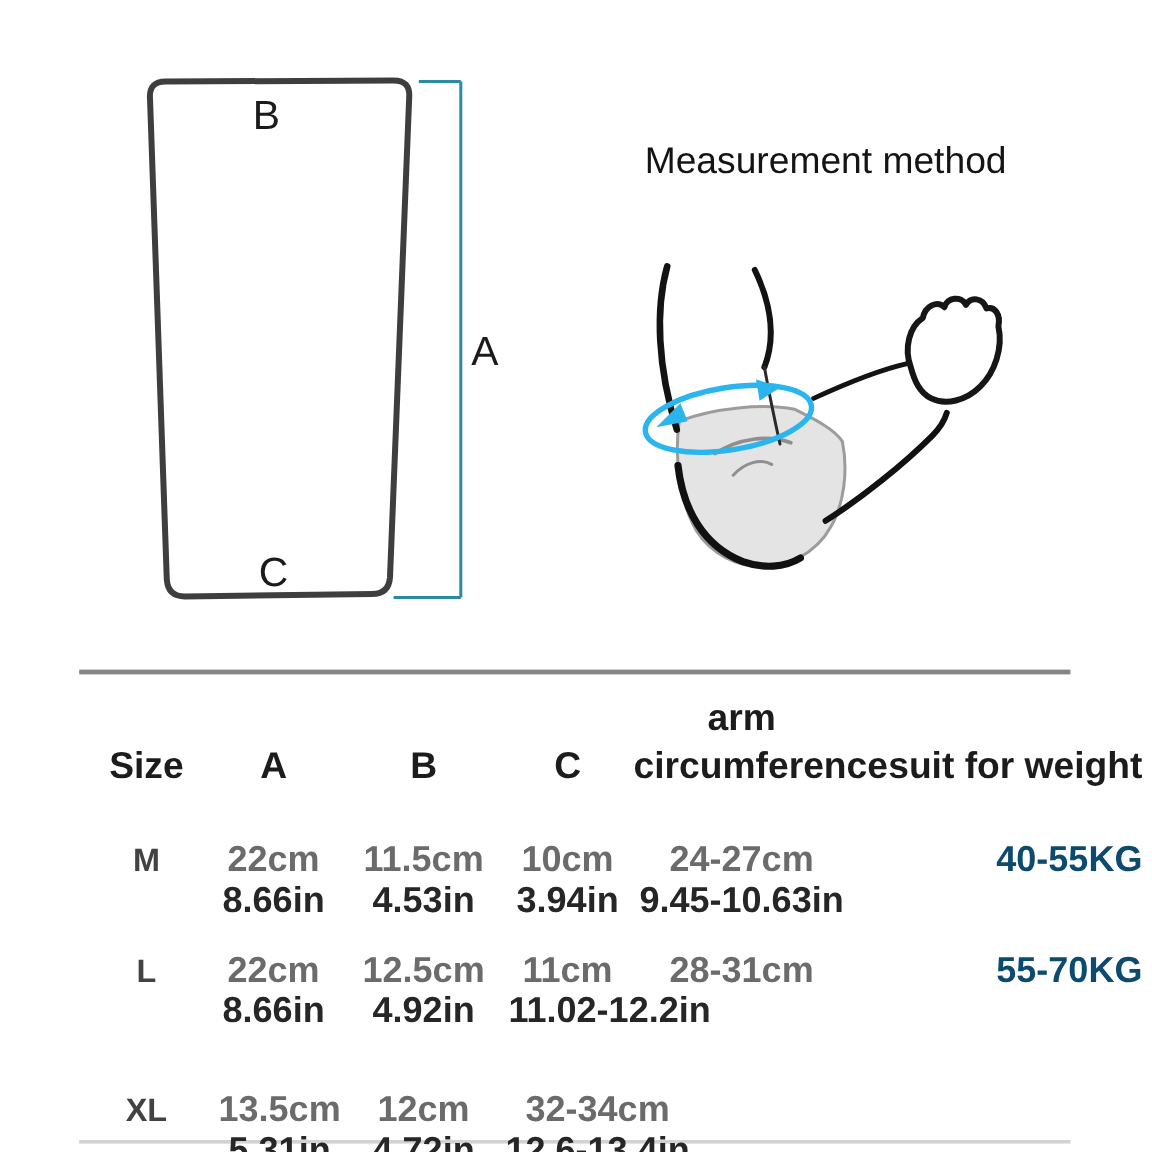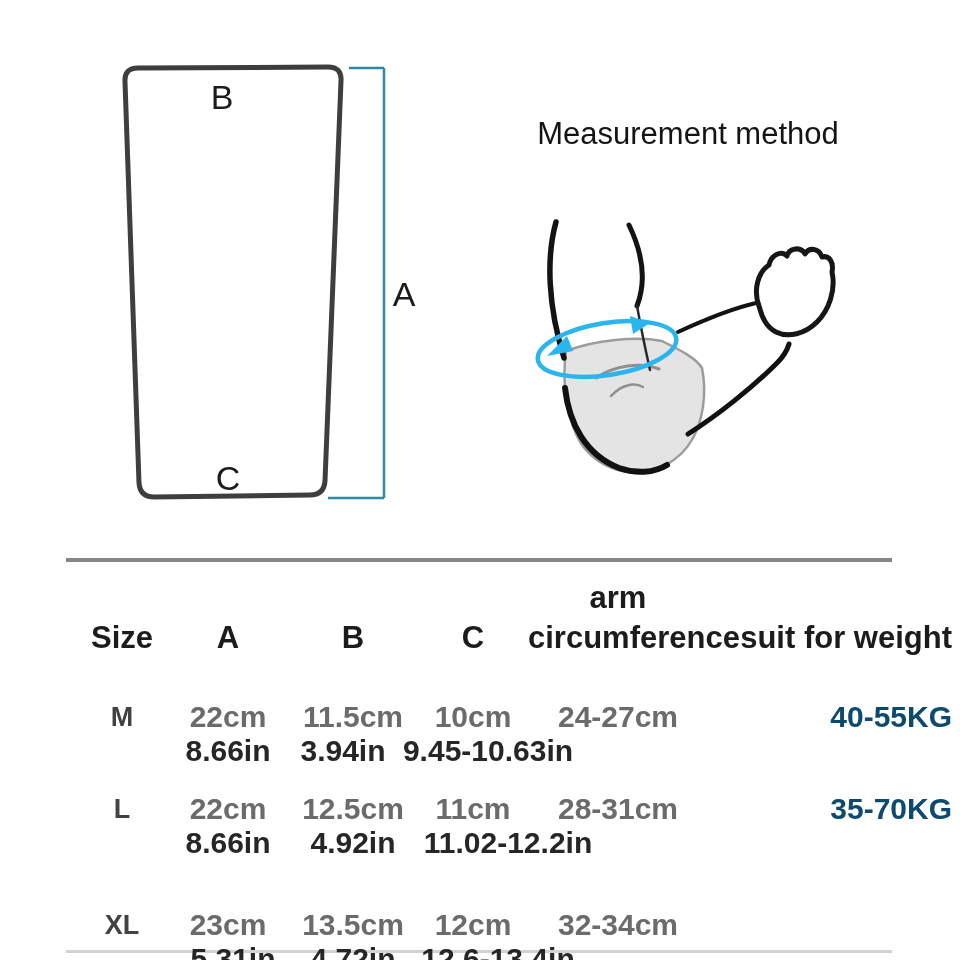--- a/index.html
+++ b/index.html
@@ -95,48 +95,48 @@
       <div class="cell c-size szlabel">M</div>
       <div class="cell c-a cm">22cm</div>
       <div class="cell c-b cm">11.5cm</div>
       <div class="cell c-c cm">10cm</div>
       <div class="cell c-arm cm">24-27cm</div>
       <div class="cell c-wt kg">40-55KG</div>
     </div>
     <div class="line">
       <div class="cell c-size"></div>
       <div class="cell c-a in">8.66in</div>
+      <div class="cell c-b in">4.53in</div>
       <div class="cell c-c in">3.94in</div>
       <div class="cell c-arm in">9.45-10.63in</div>
       <div class="cell c-wt"></div>
     </div>
   </div>
 
   <div class="trow" style="top:792px">
     <div class="line">
       <div class="cell c-size szlabel">L</div>
       <div class="cell c-a cm">22cm</div>
       <div class="cell c-b cm">12.5cm</div>
       <div class="cell c-c cm">11cm</div>
       <div class="cell c-arm cm">28-31cm</div>
-      <div class="cell c-wt kg">35-70KG</div>
+      <div class="cell c-wt kg">55-70KG</div>
     </div>
     <div class="line">
       <div class="cell c-size"></div>
       <div class="cell c-a in">8.66in</div>
       <div class="cell c-b in">4.92in</div>
       <div class="cell c-arm in">11.02-12.2in</div>
       <div class="cell c-wt"></div>
     </div>
   </div>
 
   <div class="trow" style="top:908px">
     <div class="line">
       <div class="cell c-size szlabel">XL</div>
-      <div class="cell c-a cm">23cm</div>
       <div class="cell c-b cm">13.5cm</div>
       <div class="cell c-c cm">12cm</div>
       <div class="cell c-arm cm">32-34cm</div>
     </div>
     <div class="line">
       <div class="cell c-size"></div>
       <div class="cell c-b in">5.31in</div>
       <div class="cell c-c in">4.72in</div>
       <div class="cell c-arm in">12.6-13.4in</div>
       <div class="cell c-wt"></div>

